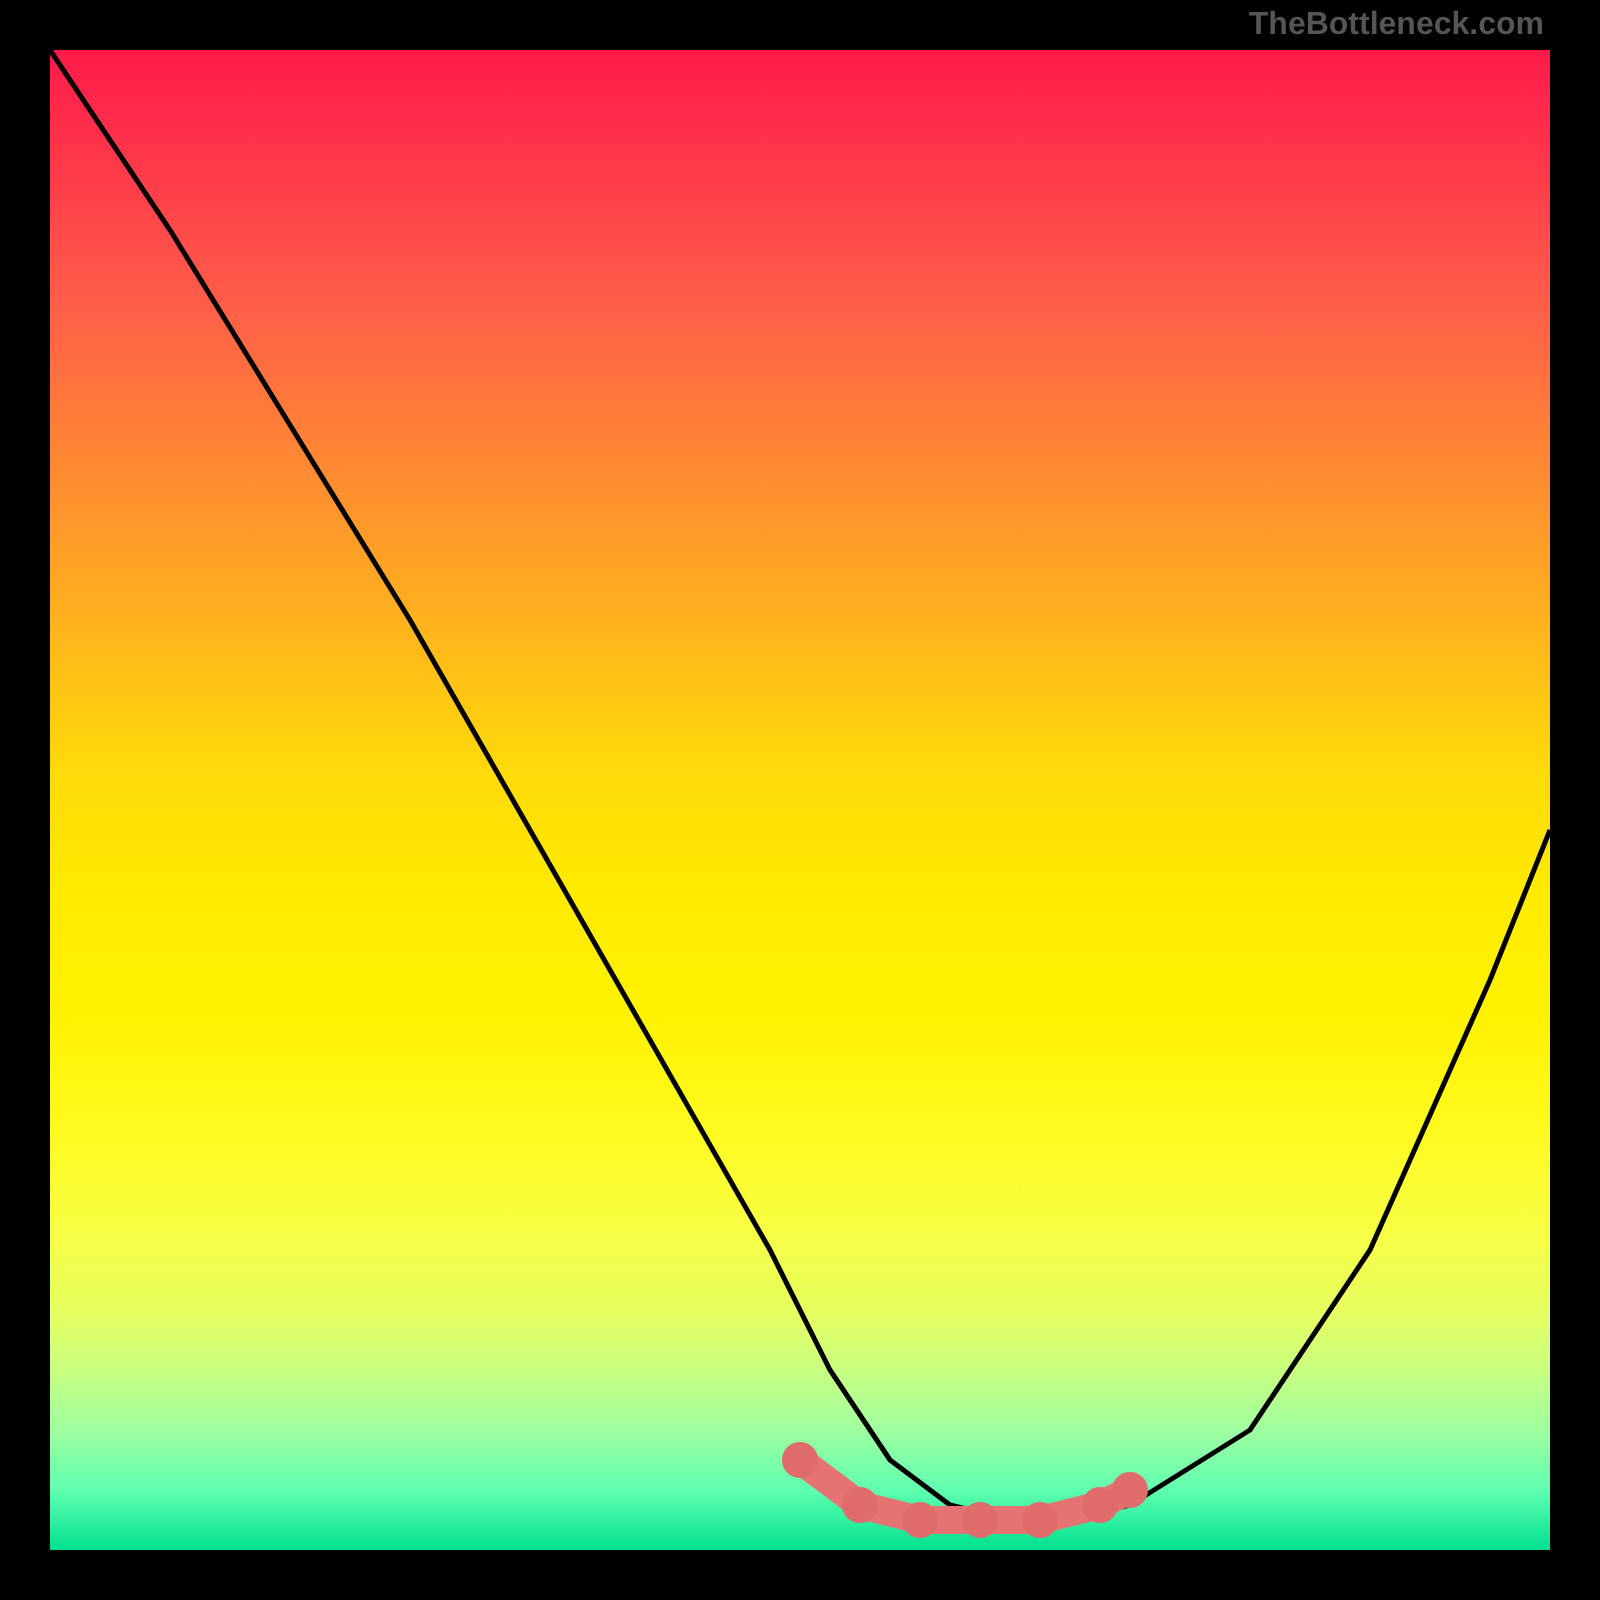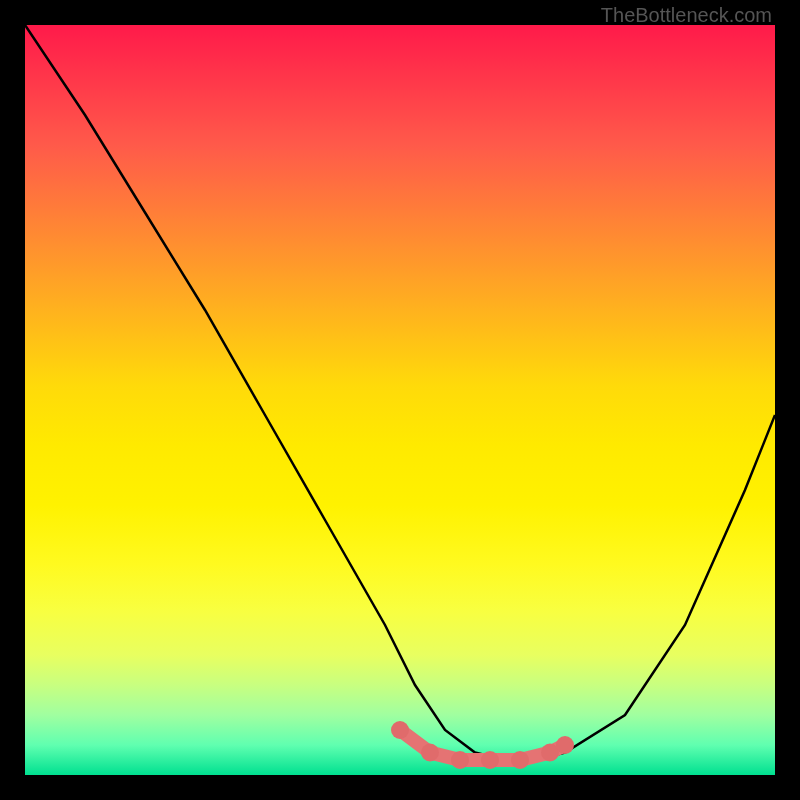--- a/index.html
+++ b/index.html
@@ -40,22 +40,22 @@
       #a0ffa0 92%,
       #60ffb0 96%,
       #00e090 100%
     );
   }
   .watermark {
     position: absolute;
     top: 4px;
     right: 28px;
     color: #555;
-    font-size: 20px;
-    font-weight: normal;
+    font-size: 16px;
+    font-weight: bold;
     z-index: 10;
   }
   svg.curve {
     position: absolute;
     left: 0;
     top: 0;
     width: 750px;
     height: 750px;
     pointer-events: none;
   }

